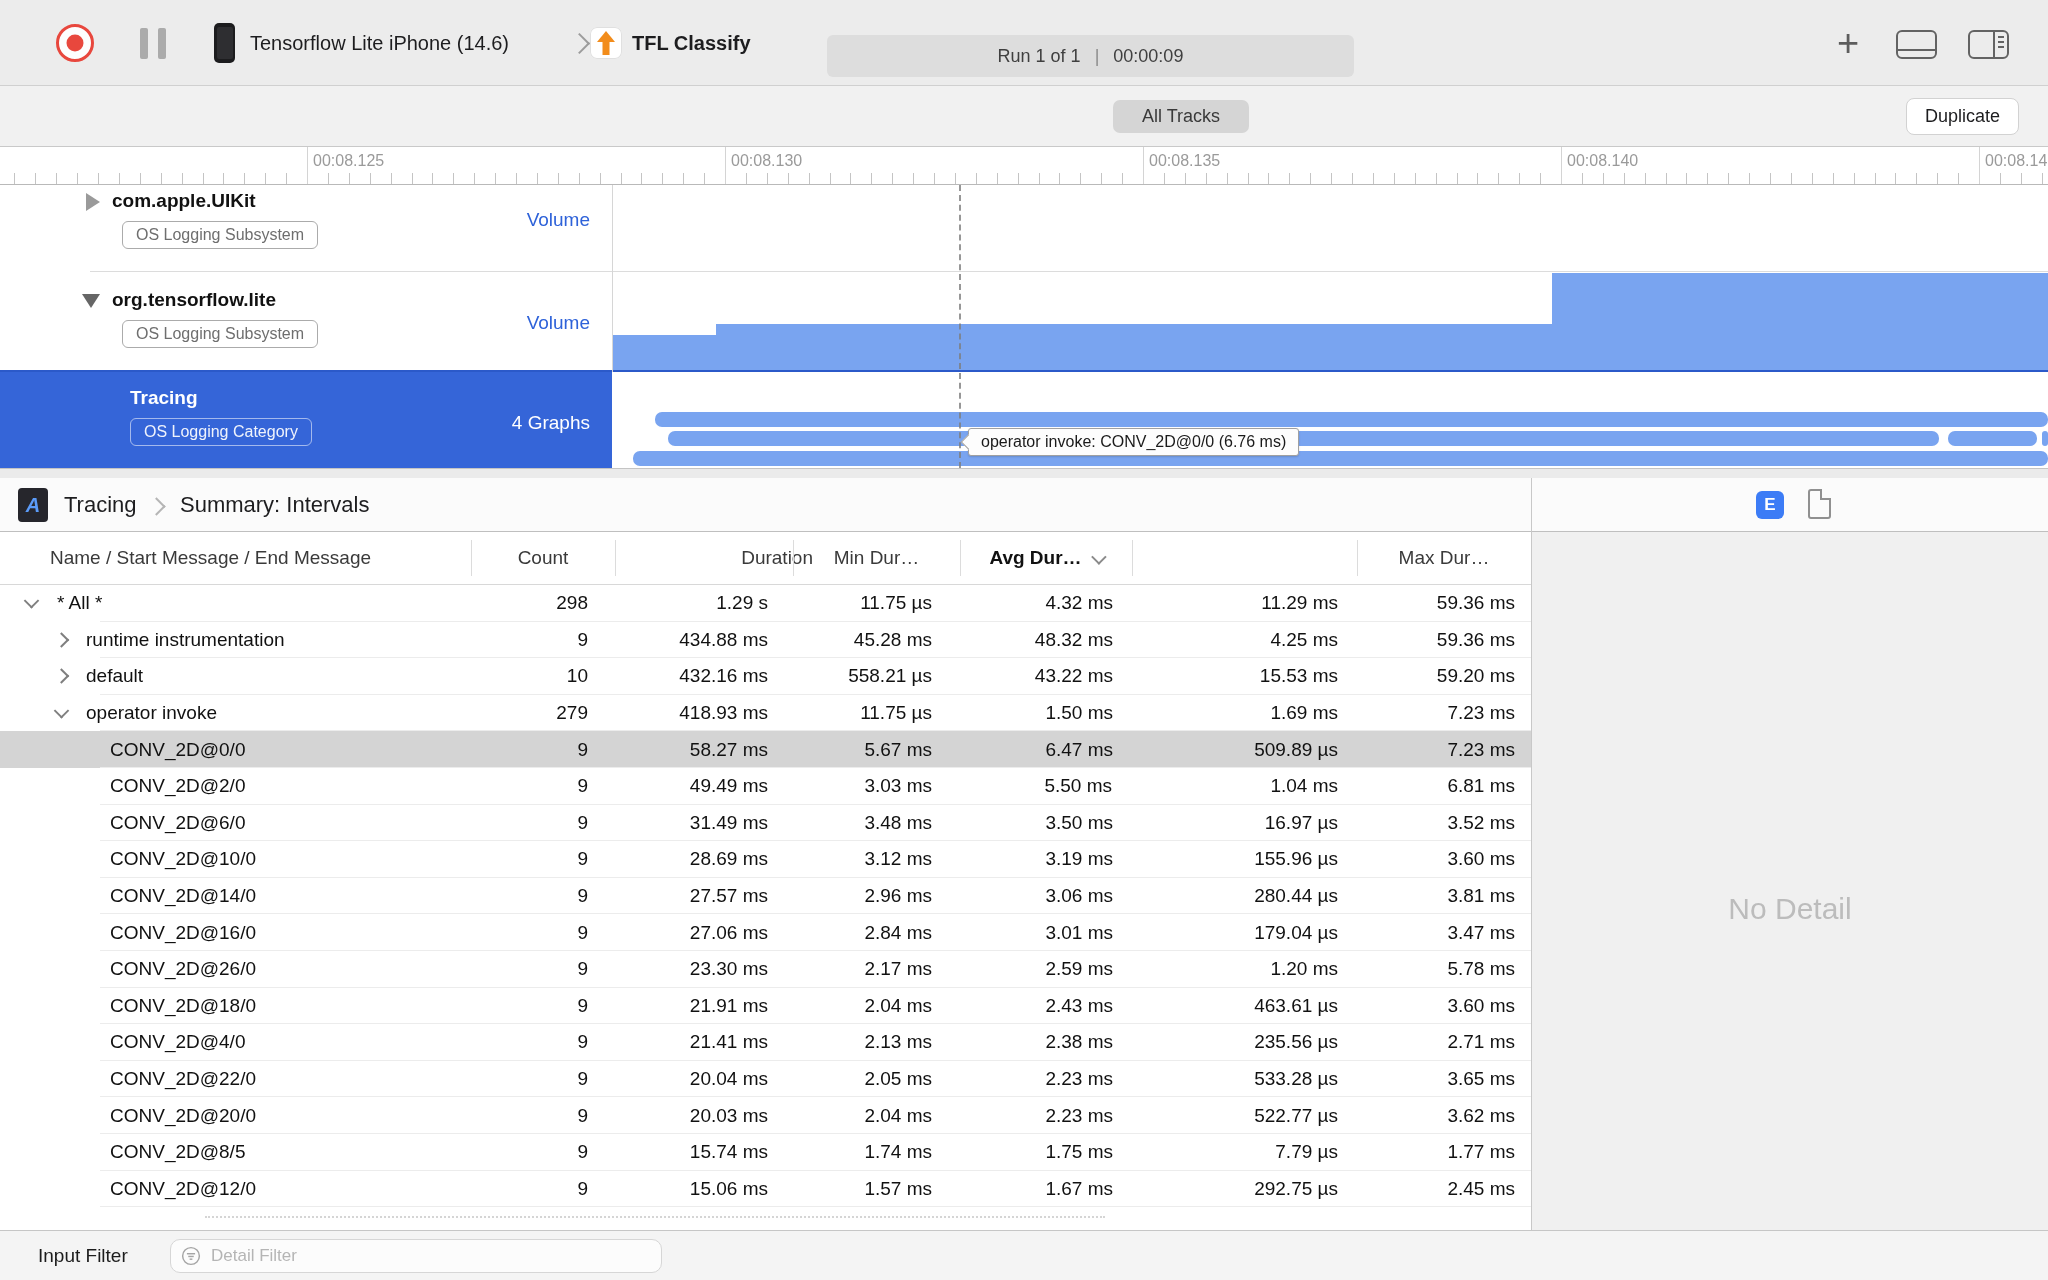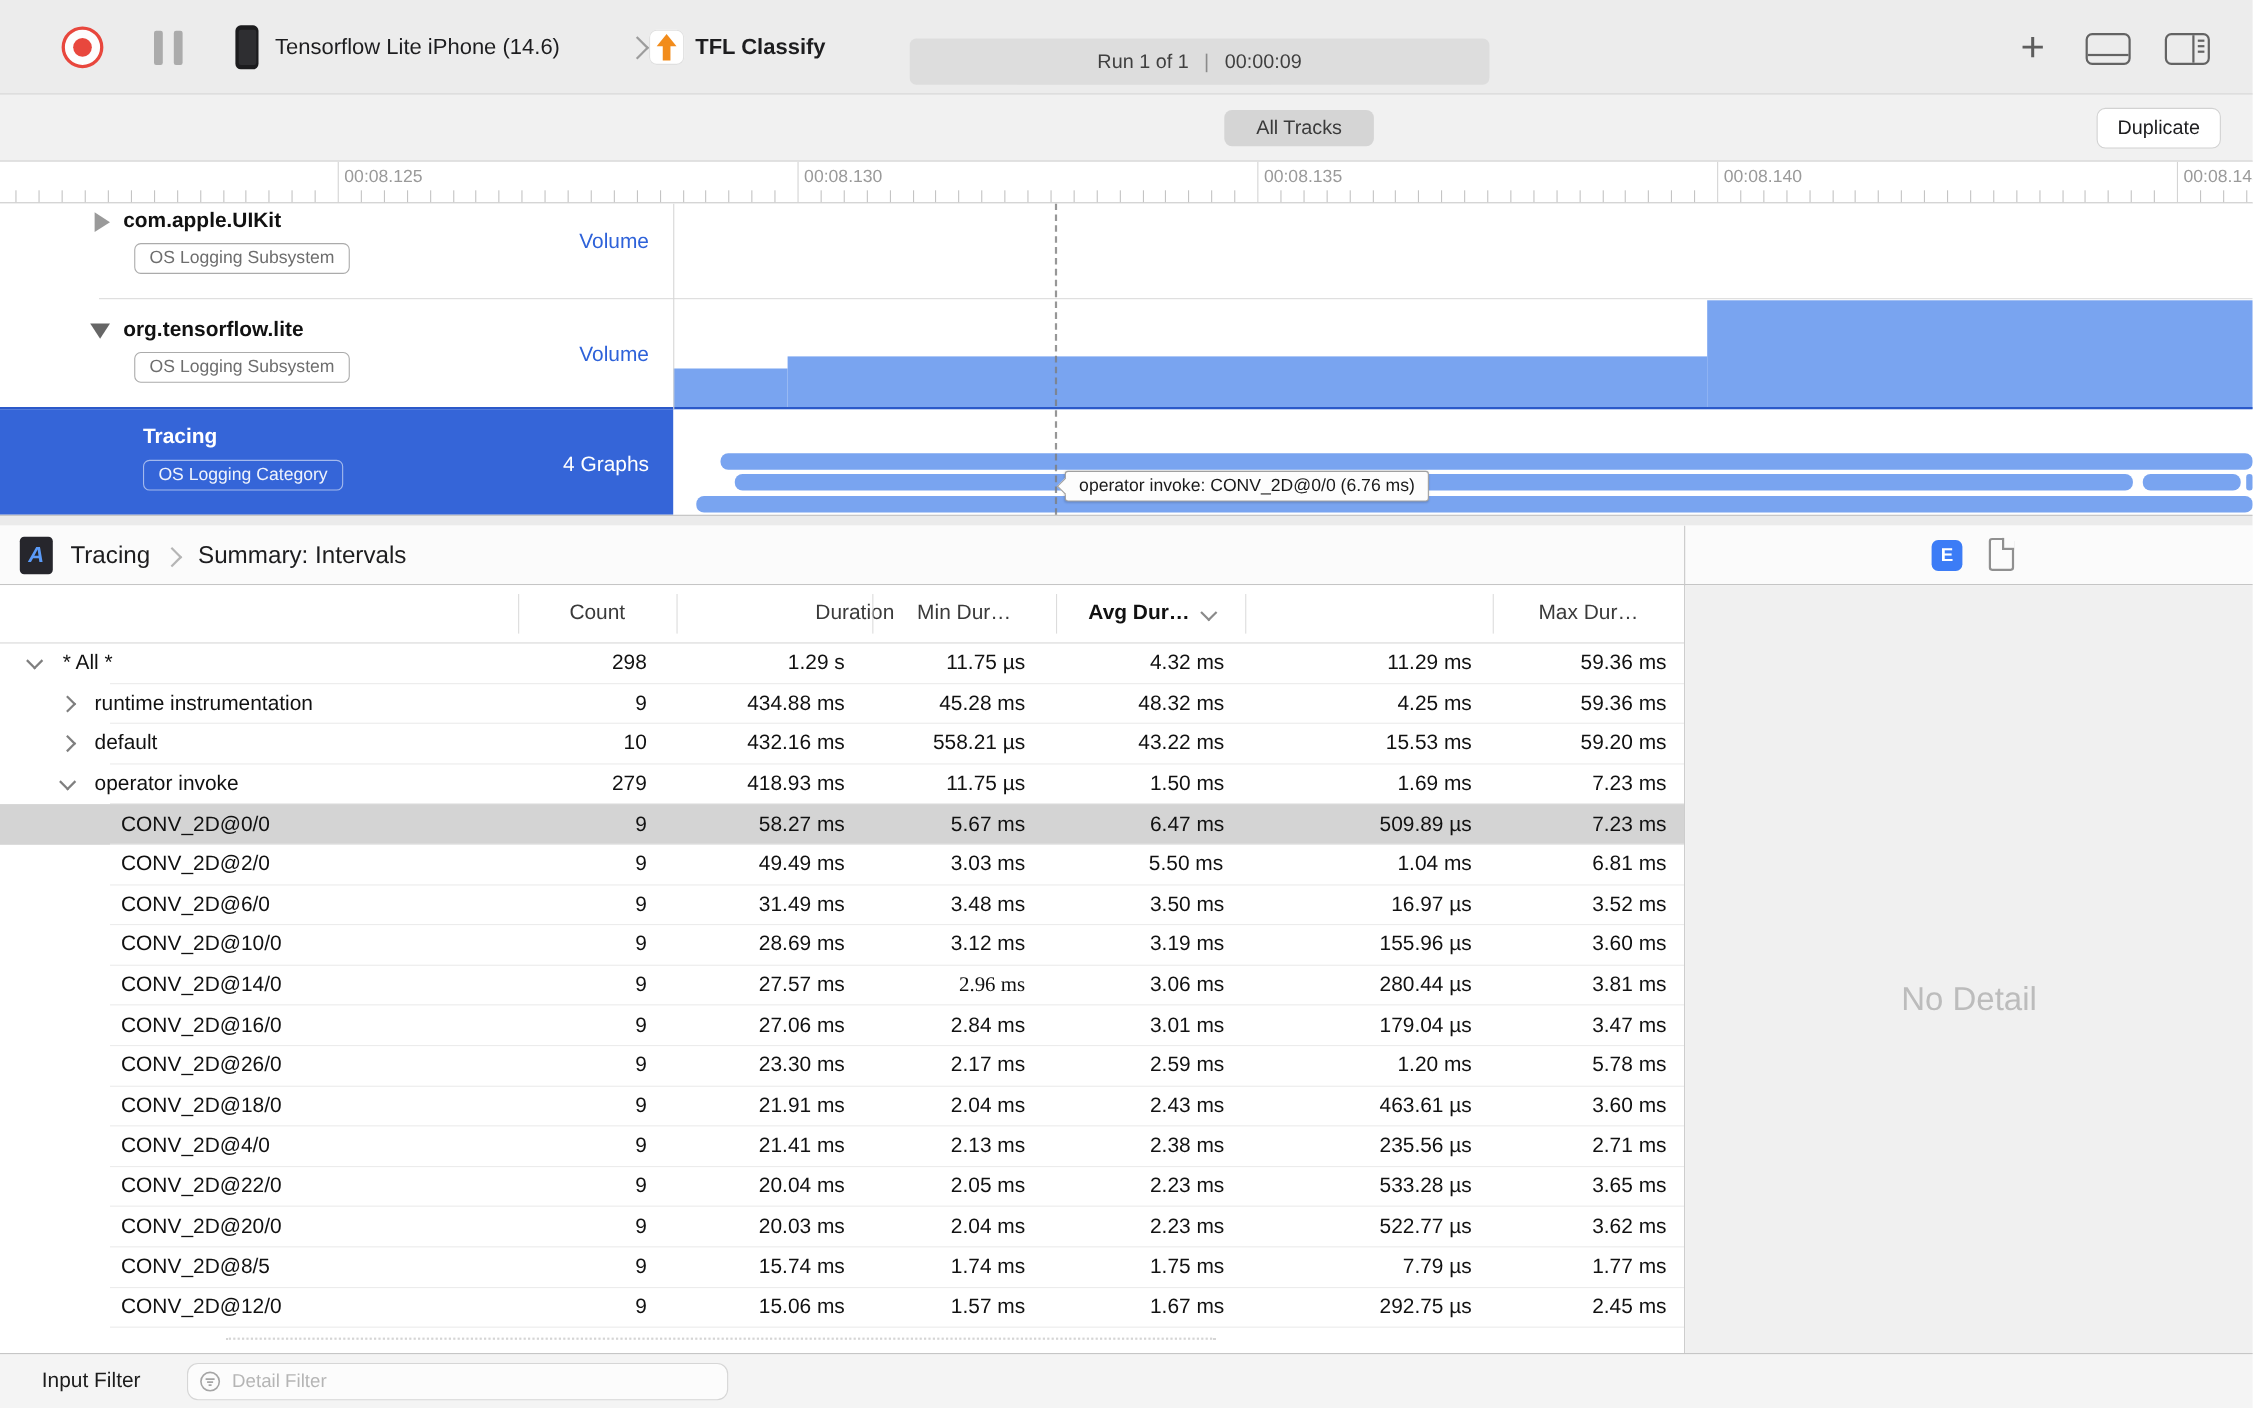--- a/index.html
+++ b/index.html
@@ -342,20 +342,23 @@
   <div class="crumbbar">
     <div class="inst-icon">A</div>
     <span class="crumb-text" style="left:64px;">Tracing</span>
     <span class="crumb-chev"></span>
     <span class="crumb-text" style="left:180px;">Summary: Intervals</span>
     <div class="e-btn">E</div>
     <div class="doc-icon"></div>
   </div>
 
   <div class="thead" id="thead">
+      <div class="hcell left" style="left: 0px; width: 471px;">
+        <span>Name / Start Message / End Message</span>
+      </div>
       <div class="hcell" style="left: 471px; width: 144px;">
         <span>Count</span>
       </div>
       <div class="hsep" style="left: 471px;"></div>
       <div class="hcell" style="left: 635px; width: 178px; justify-content: flex-end;">
         <span>Duration</span>
       </div>
       <div class="hsep" style="left: 615px;"></div>
       <div class="hcell" style="left: 793px; width: 167px;">
         <span>Min Dur…</span>
@@ -446,21 +449,21 @@
         <span class="tval" style="right: 763px;">28.69 ms</span>
         <span class="tval" style="right: 599px;">3.12 ms</span>
         <span class="tval" style="right: 418px;">3.19 ms</span>
         <span class="tval" style="right: 193px;">155.96 µs</span>
         <span class="tval" style="right: 16px;">3.60 ms</span>
       </div>
       <div class="trow">
         <span class="tname" style="left: 110px;">CONV_2D@14/0</span>
         <span class="tval" style="right: 943px;">9</span>
         <span class="tval" style="right: 763px;">27.57 ms</span>
-        <span class="tval" style="right: 599px; font-family: Liberation Serif, serif;">2.96 ms</span>
+        <span class="tval" style="right: 599px;">2.96 ms</span>
         <span class="tval" style="right: 418px;">3.06 ms</span>
         <span class="tval" style="right: 193px;">280.44 µs</span>
         <span class="tval" style="right: 16px;">3.81 ms</span>
       </div>
       <div class="trow">
         <span class="tname" style="left: 110px;">CONV_2D@16/0</span>
         <span class="tval" style="right: 943px;">9</span>
         <span class="tval" style="right: 763px;">27.06 ms</span>
         <span class="tval" style="right: 599px;">2.84 ms</span>
         <span class="tval" style="right: 418px;">3.01 ms</span>

